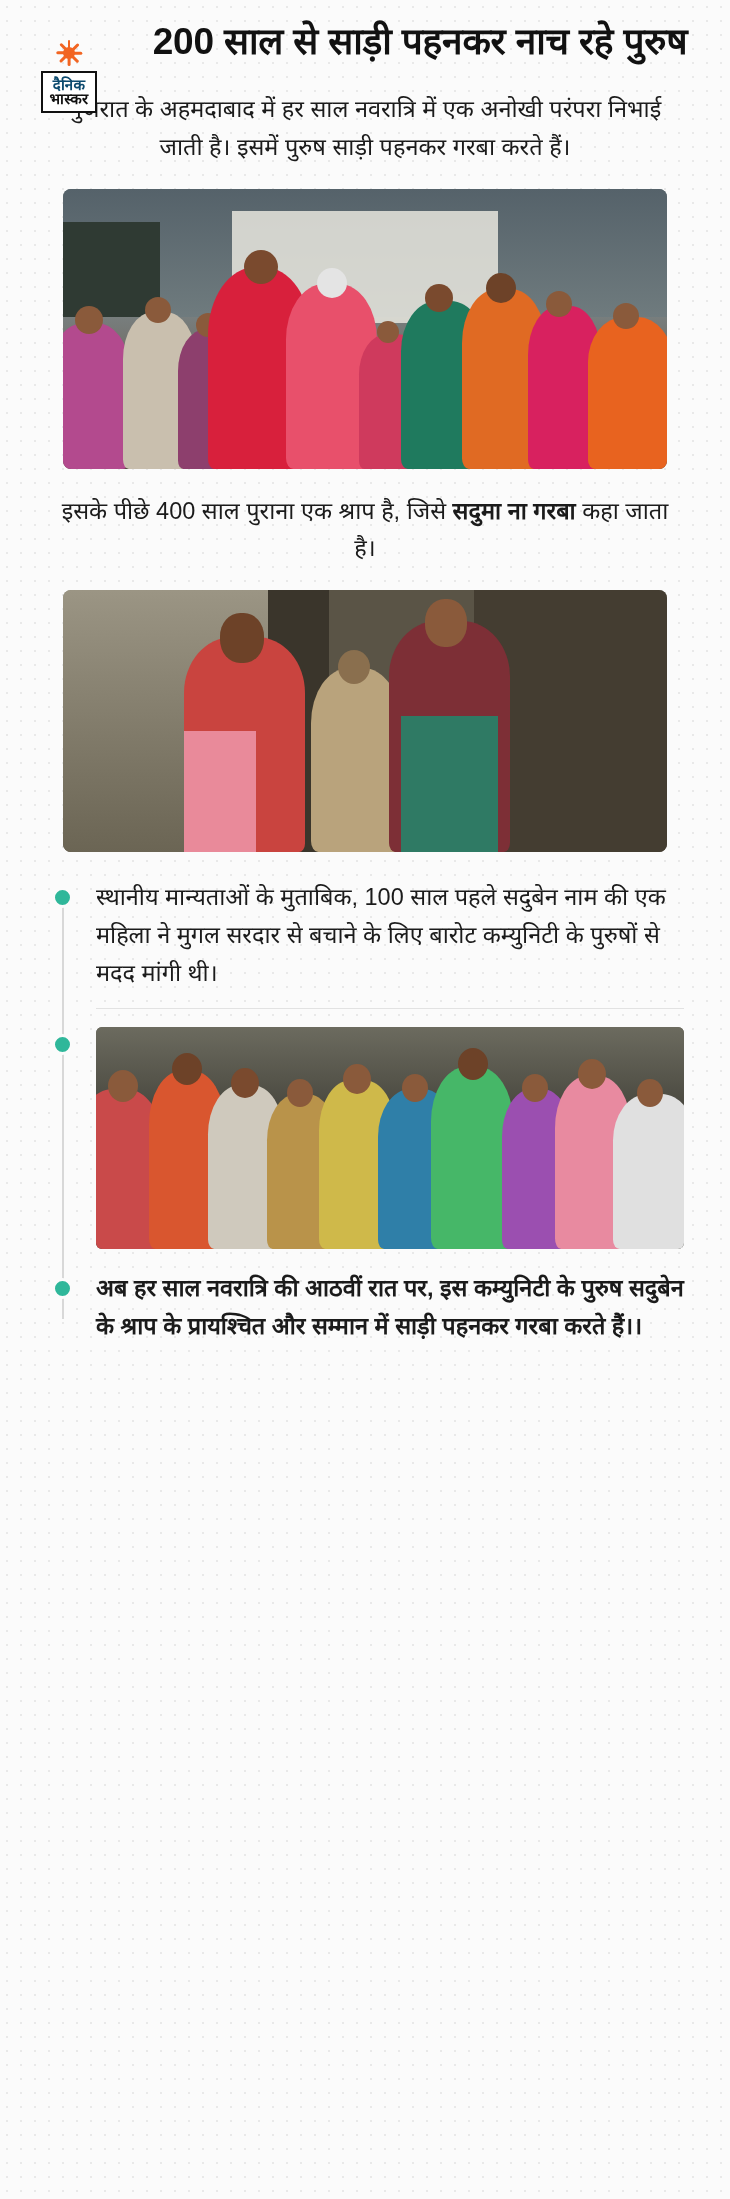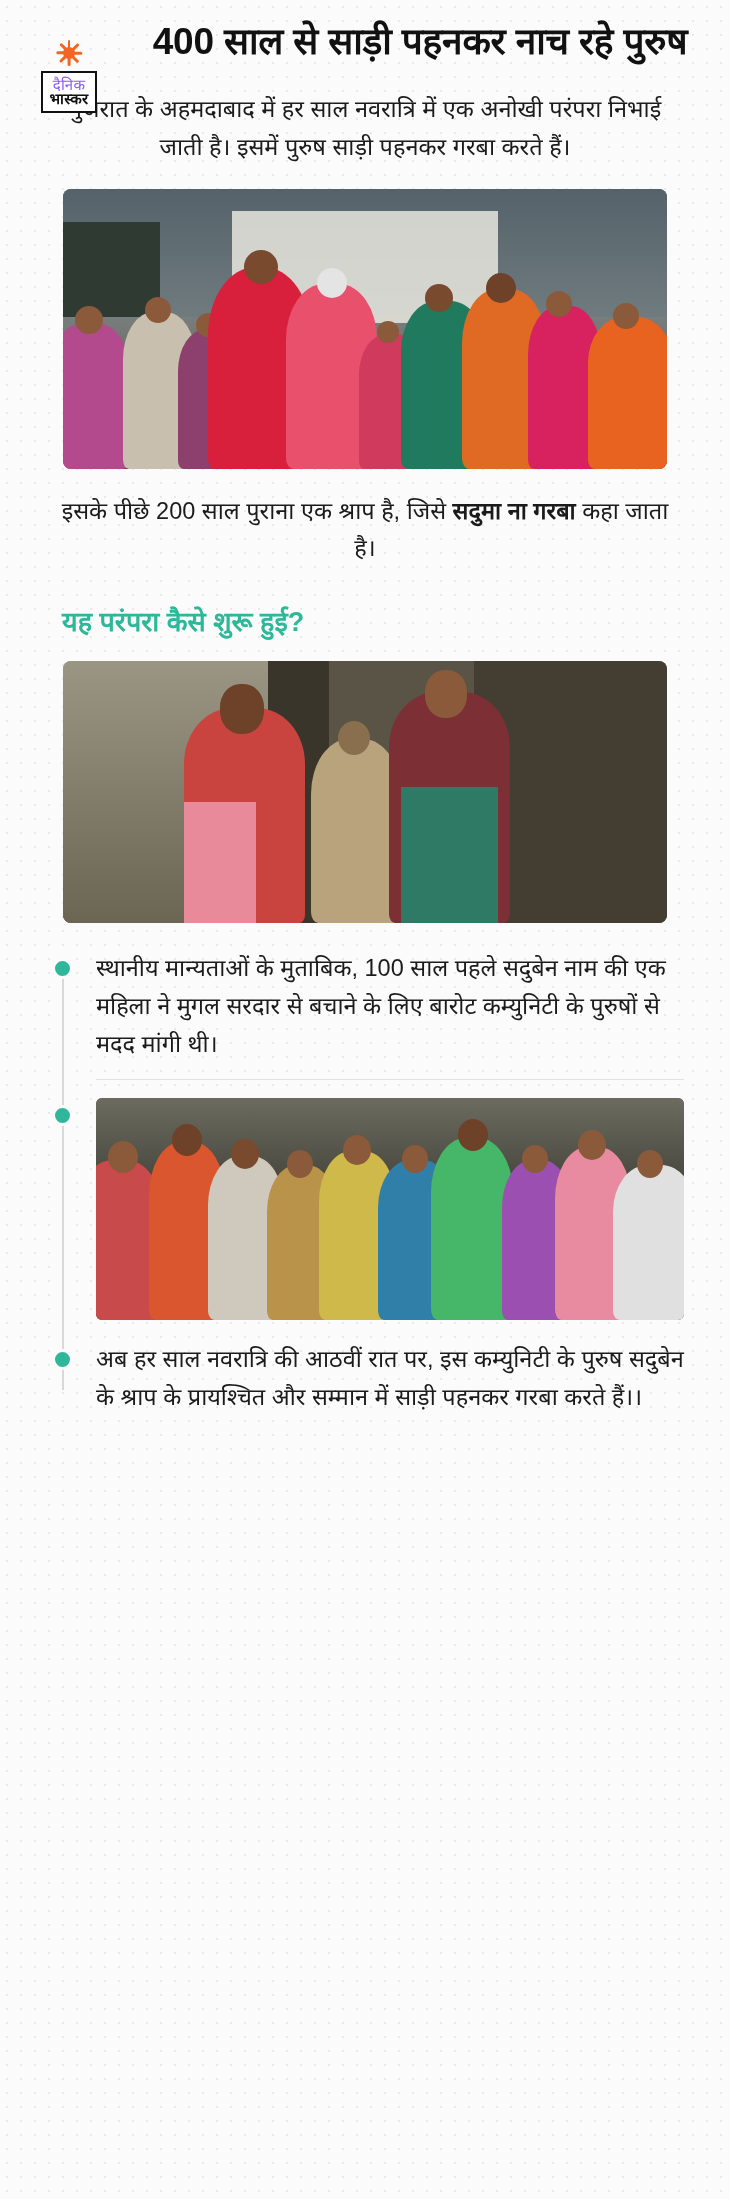--- a/index.html
+++ b/index.html
@@ -63,23 +63,23 @@
     border-radius: 2px;
   }
   .logo-box {
     border: 2px solid #111;
     padding: 4px 6px 5px 6px;
     display: inline-block;
     background: #fff;
   }
   .logo-line1 {
     font-size: 15px;
-    font-weight: normal;
+    font-weight: bold;
     letter-spacing: .3px;
-    color: #8b5cf6;
+    color: #0c4a6e;
   }
   .logo-line2 {
     font-size: 15px;
     font-weight: bold;
     letter-spacing: .3px;
     color: #111;
     margin-top: -1px;
   }
 
   
@@ -221,21 +221,21 @@
       <div class="ray" style="transform:rotate(225deg)"></div>
       <div class="ray" style="transform:rotate(270deg)"></div>
       <div class="ray" style="transform:rotate(315deg)"></div>
     </div>
     <div class="logo-box">
       <div class="logo-line1">दैनिक</div>
       <div class="logo-line2">भास्कर</div>
     </div>
   </div>
 
-  <h1 class="title">400 साल से साड़ी पहनकर नाच रहे पुरुष</h1>
+  <h1 class="title">200 साल से साड़ी पहनकर नाच रहे पुरुष</h1>
 
   <p class="intro">गुजरात के अहमदाबाद में हर साल नवरात्रि में एक अनोखी परंपरा निभाई जाती है। इसमें पुरुष साड़ी पहनकर गरबा करते हैं।</p>
 
   <div class="photo photo-1">
     <div class="scene p1">
 
       <div style="position:absolute;left:0;top:0;width:100%;height:46%;background:linear-gradient(#55626a,#6f7b7e);"></div>
       <div style="position:absolute;left:28%;top:8%;width:44%;height:40%;background:#e8e6de;opacity:.85;"></div>
       <div style="position:absolute;left:0;top:12%;width:16%;height:34%;background:#2f3a33;"></div>
 
@@ -265,24 +265,23 @@
 
       <div class="fig" style="left:77%;width:12%;height:58%;background:#d8215f;"></div>
       <div class="head" style="left:80%;bottom:54%;width:26px;height:26px;"></div>
 
       <div class="fig" style="left:87%;width:14%;height:54%;background:#e8631f;"></div>
       <div class="head" style="left:91%;bottom:50%;width:26px;height:26px;"></div>
     </div>
   </div>
 
   <p class="caption">
-    <span>इसके पीछे 200 साल पुराना एक श्राप है, जिसे </span><b>सदुमा ना गरबा</b><span> कहा जाता है।</span>
+    <span>इसके पीछे 400 साल पुराना एक श्राप है, जिसे </span><b>सदुमा ना गरबा</b><span> कहा जाता है।</span>
   </p>
 
-  <h2 class="section-head">यह परंपरा कैसे शुरू हुई?</h2>
 
   <div class="photo photo-2">
     <div class="scene p2">
       <div style="position:absolute;left:0;top:0;width:34%;height:100%;background:linear-gradient(#9b9584,#6b6554);"></div>
       <div style="position:absolute;left:34%;top:0;width:10%;height:100%;background:#3a352b;"></div>
       <div style="position:absolute;left:44%;top:0;width:24%;height:100%;background:#5a5446;"></div>
       <div style="position:absolute;left:68%;top:0;width:32%;height:100%;background:#443d31;"></div>
 
       <div class="fig" style="left:20%;width:20%;height:82%;background:#c9443f;border-radius:40% 40% 5% 5%/26% 26% 4% 4%;"></div>
       <div class="head" style="left:26%;bottom:72%;width:44px;height:50px;background:#6d4228;border-radius:46%;"></div>
@@ -340,19 +339,19 @@
         <div class="head" style="left:72.5%;bottom:66%;width:26px;height:28px;"></div>
 
         <div class="fig" style="left:78%;width:13%;height:78%;background:#e88aa0;"></div>
         <div class="head" style="left:82%;bottom:72%;width:28px;height:30px;background:#8a5a3b;"></div>
 
         <div class="fig" style="left:88%;width:14%;height:70%;background:#e0e0e0;"></div>
         <div class="head" style="left:92%;bottom:64%;width:26px;height:28px;"></div>
       </div>
     </div>
 
-    <div class="tl-item" style="margin-top:20px;">
+    <div class="tl-item" style="margin-top:20px;font-weight:bold;">
       <span class="tl-dot"></span>
       <div class="tl-text">अब हर साल नवरात्रि की आठवीं रात पर, इस कम्युनिटी के पुरुष सदुबेन के श्राप के प्रायश्चित और सम्मान में साड़ी पहनकर गरबा करते हैं।।</div>
     </div>
   </div>
 
 </div>
 
 </body></html>

